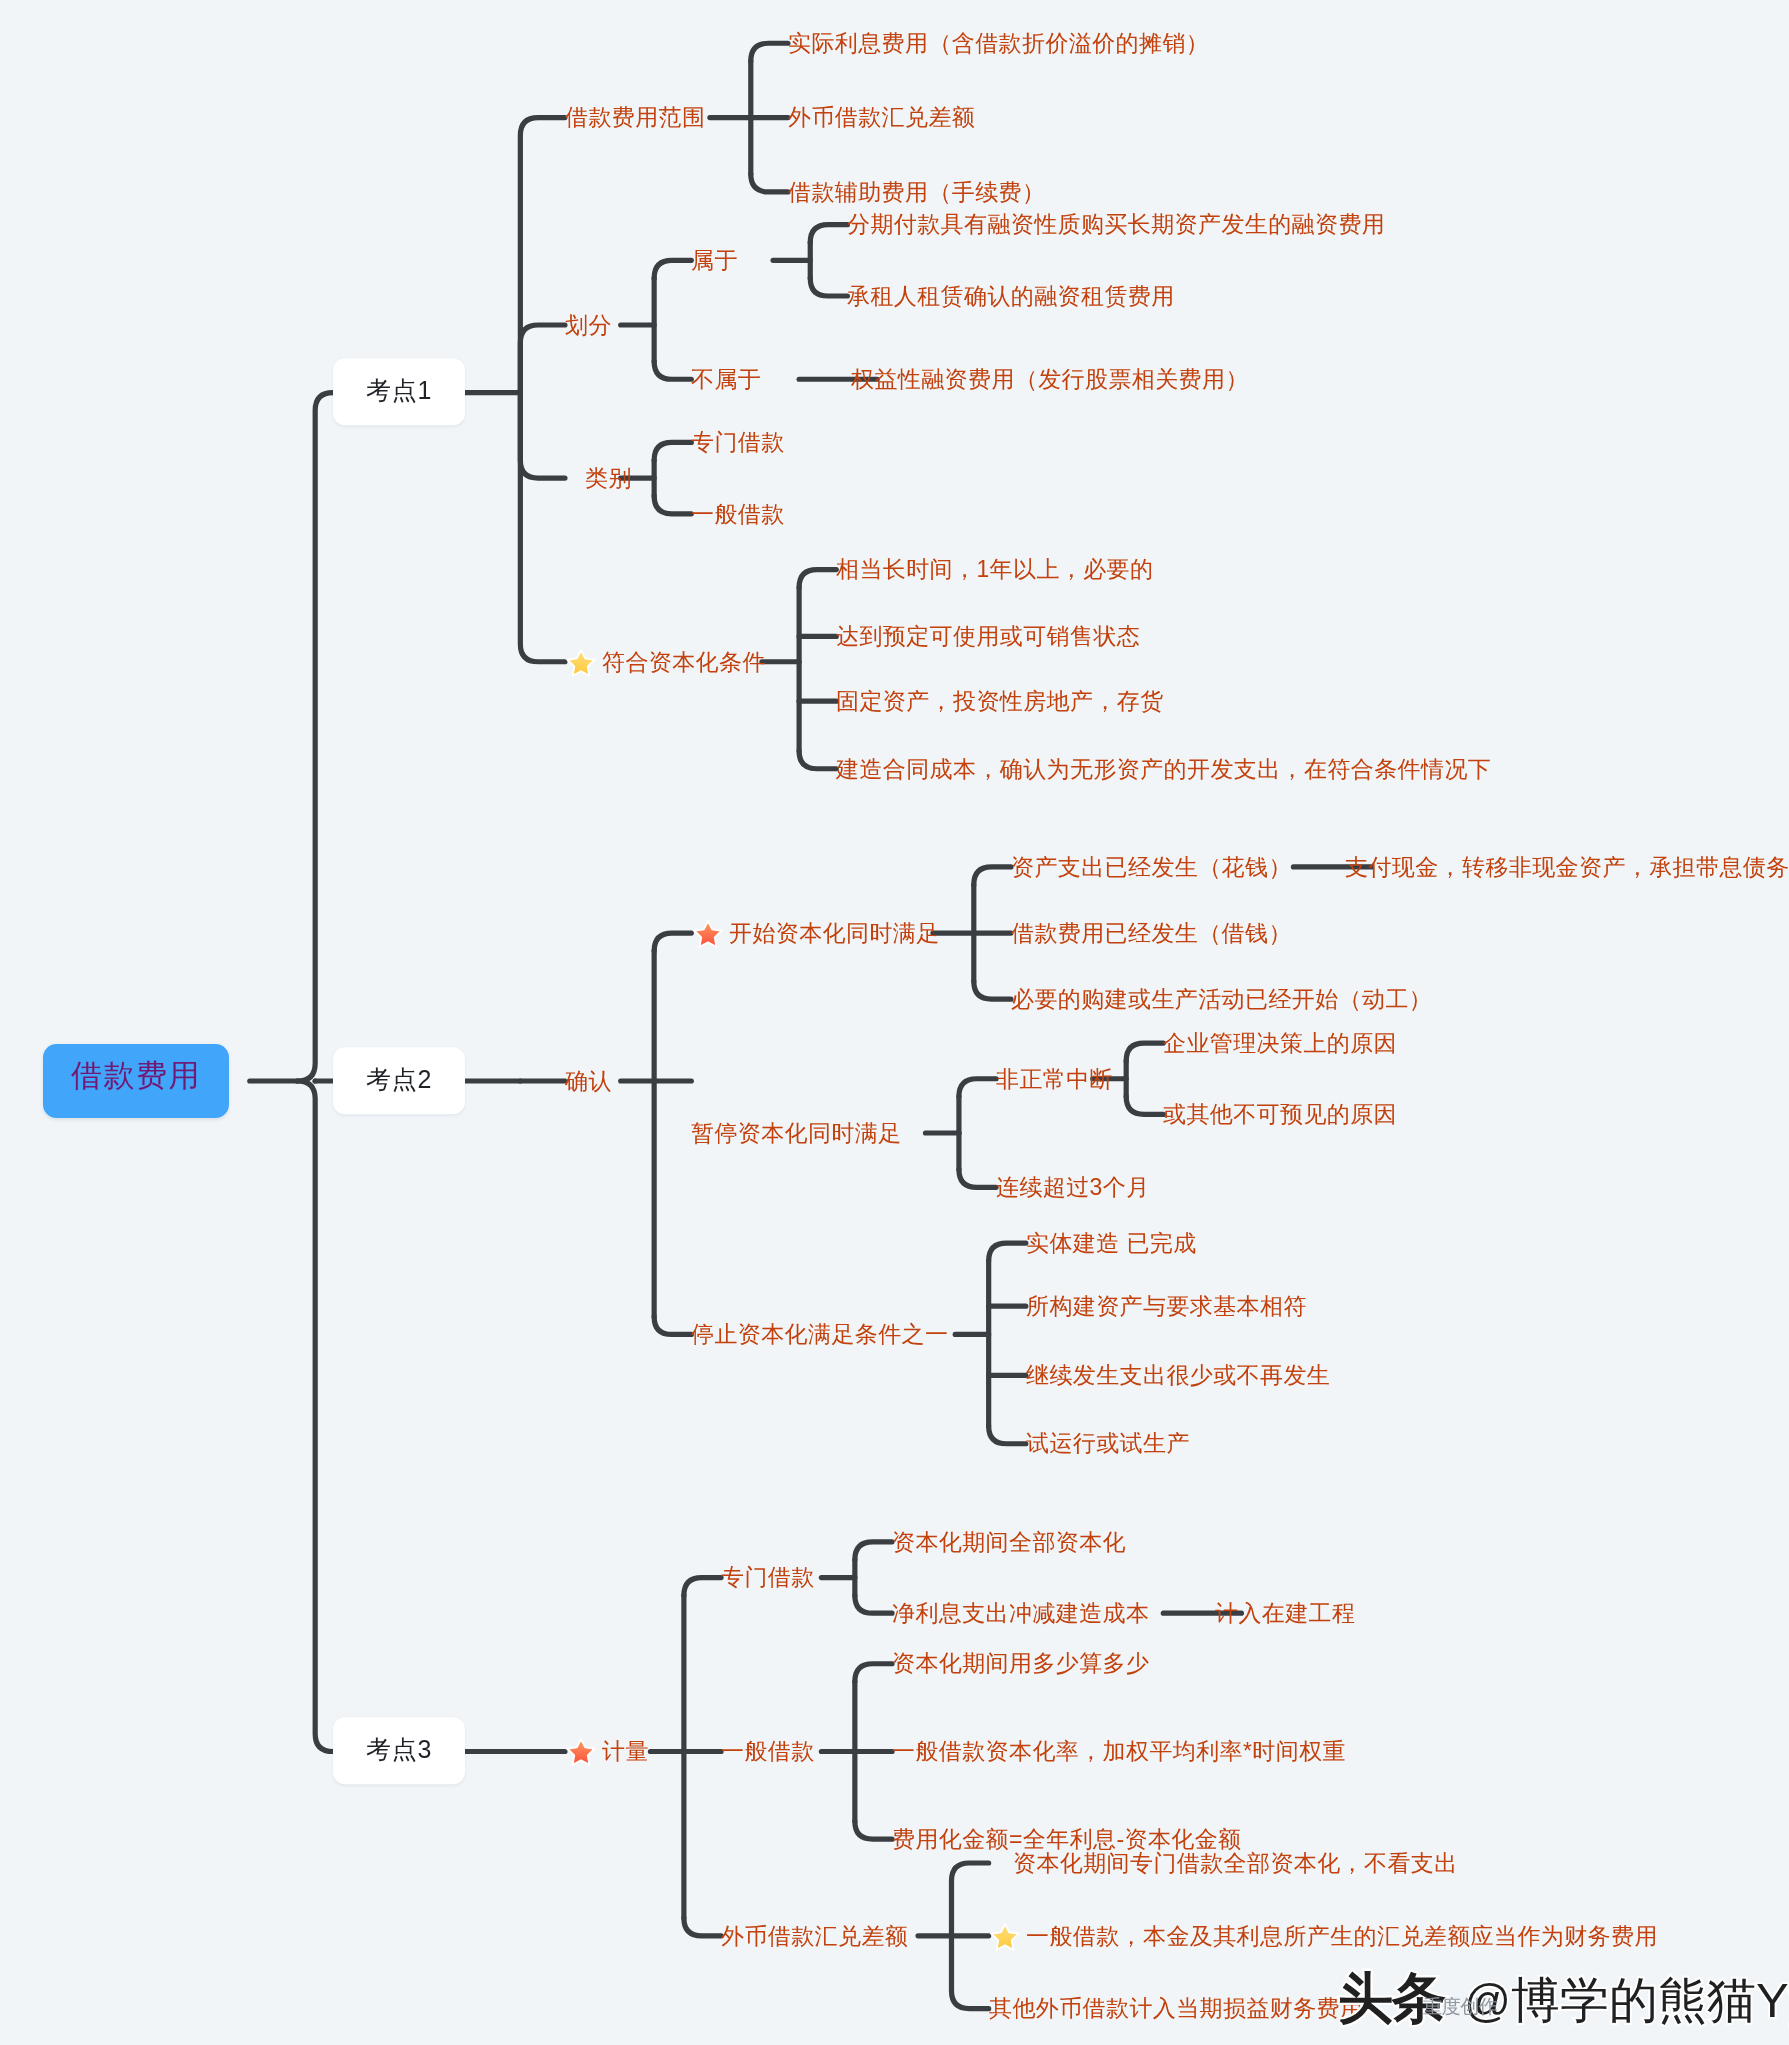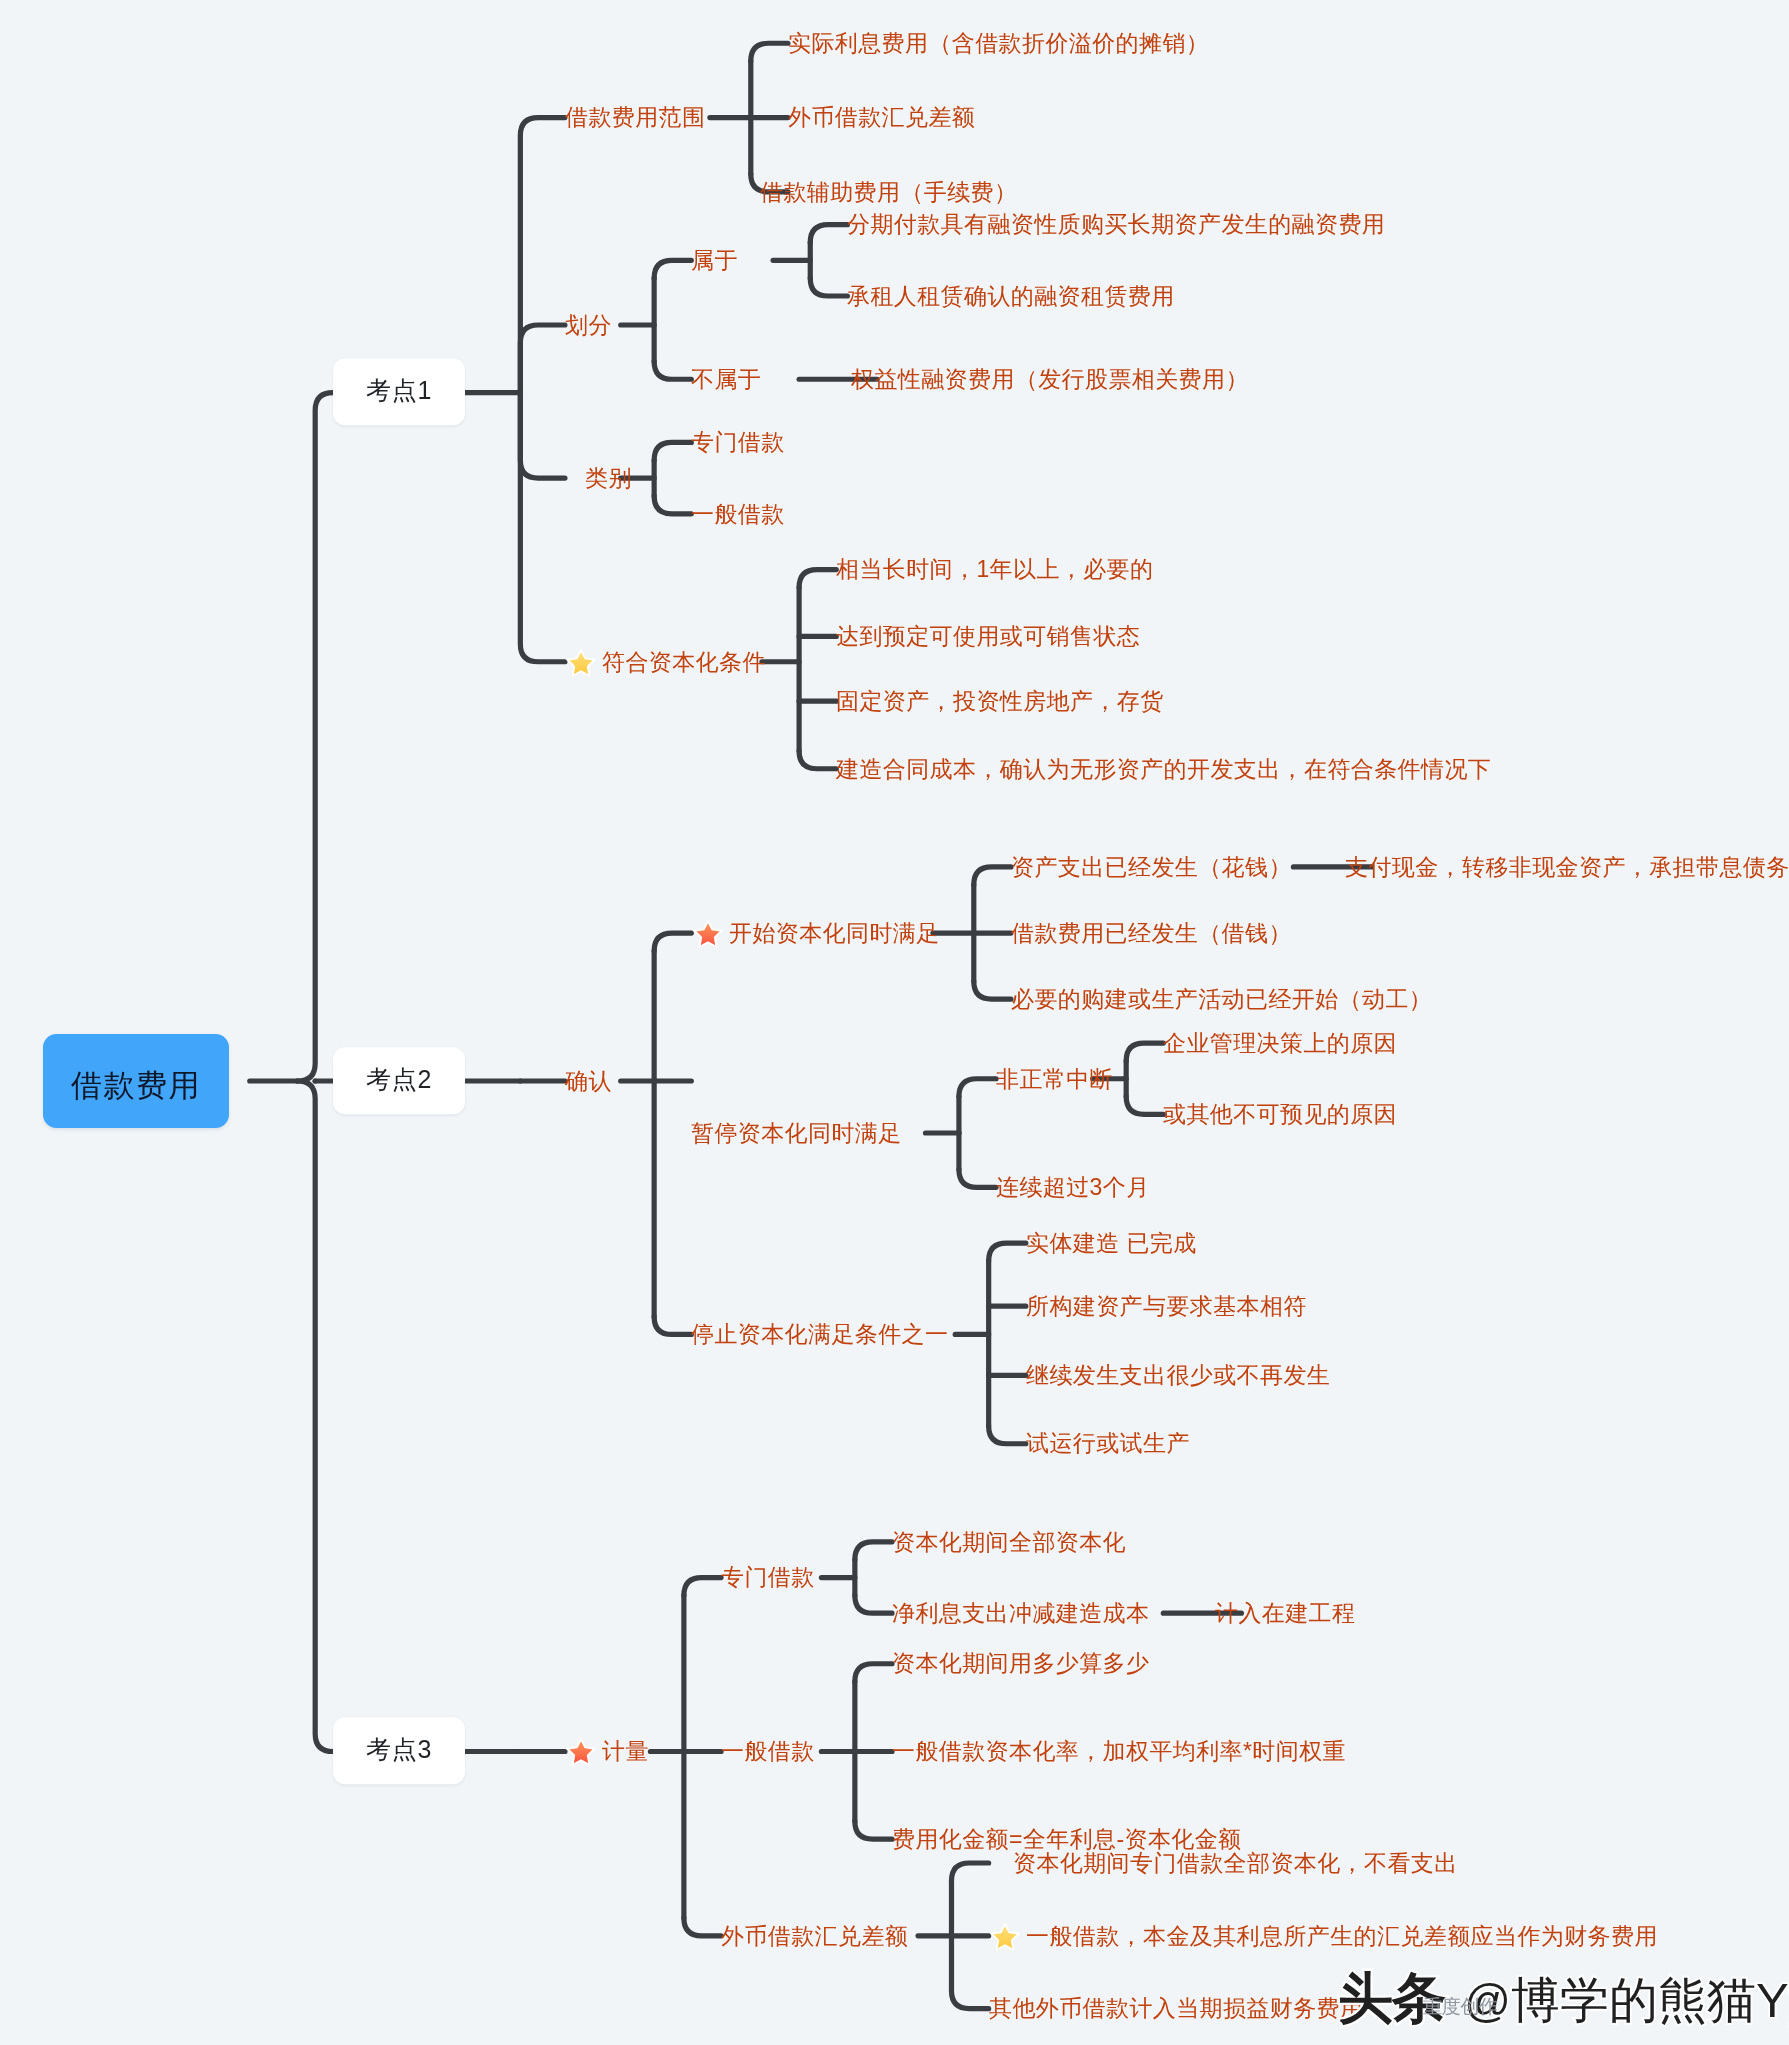--- a/index.html
+++ b/index.html
@@ -30,24 +30,24 @@
     line-height:1;
     letter-spacing:0.4px;
     transform:translateY(-50%);
   }
   .node .txt{display:inline-block;}
   
   .root{
     position:absolute;
     transform:translateY(-50%);
     background:#41a5fa;
-    color:#0f172a;
+    color:#701a75;
     font-size:31px;
     border-radius:13.4px;
-    padding:31px 28px 21px 28px;
+    padding:11px 28px 21px 28px;
     letter-spacing:1.5px;
     box-shadow:0 1.5px 3.7px rgba(40,60,90,.10);
     white-space:nowrap;
   }
   
   .topic{
     position:absolute;
     transform:translateY(-50%);
     background:#ffffff;
     color:#1f2227;
@@ -240,21 +240,21 @@
 
   <div class="node" style="left:565px; top:117px;">
     <span class="txt">借款费用范围</span>
   </div>
   <div class="node" style="left:788px; top:43px;">
     <span class="txt">实际利息费用（含借款折价溢价的摊销）</span>
   </div>
   <div class="node" style="left:788px; top:117px;">
     <span class="txt">外币借款汇兑差额</span>
   </div>
-  <div class="node" style="left:760px; top:192px;justify-content:center;">
+  <div class="node" style="left:788px; top:192px;justify-content:center;">
     <span class="txt">借款辅助费用（手续费）</span>
   </div>
 
   <div class="node" style="left:565px; top:325px;">
     <span class="txt">划分</span>
   </div>
   <div class="node" style="left:691px; top:260px;">
     <span class="txt">属于</span>
   </div>
   <div class="node" style="left:847px; top:224px;">

